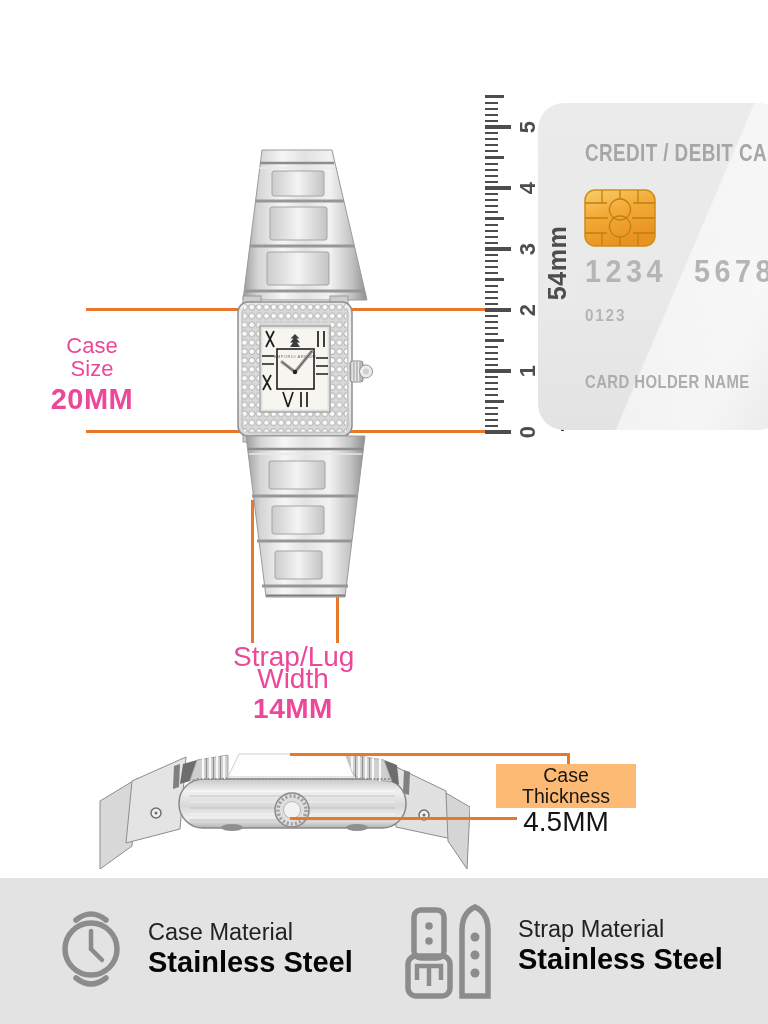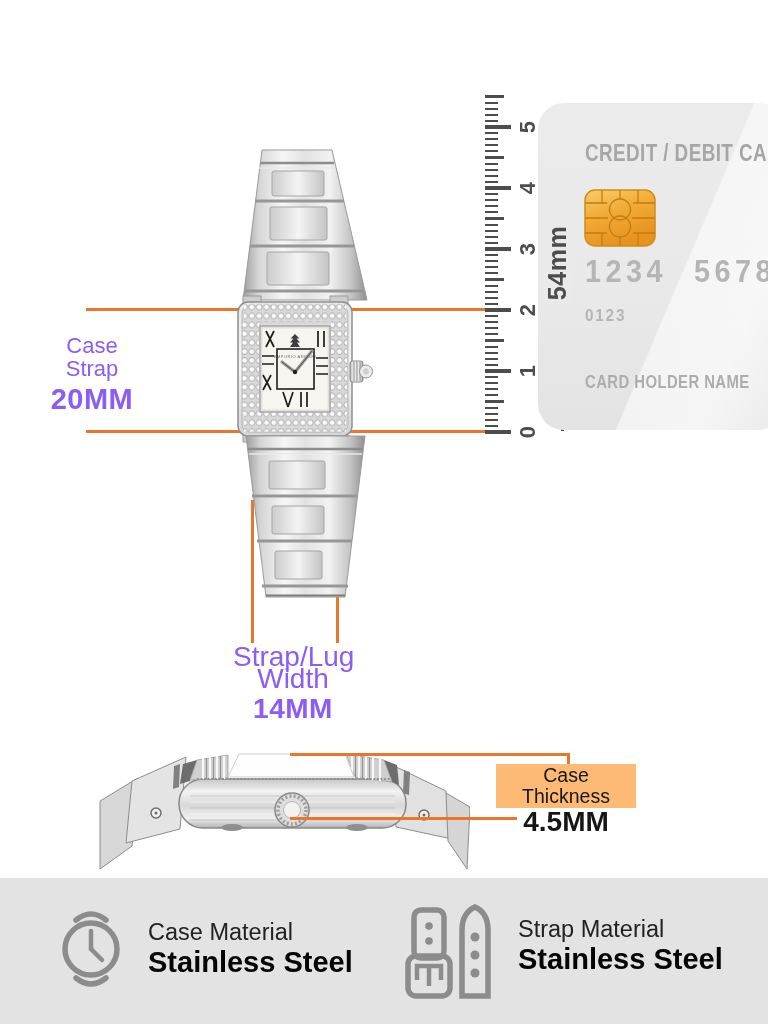--- a/index.html
+++ b/index.html
@@ -5,32 +5,32 @@
   html,body{margin:0;padding:0;}
   body{font-family:"Liberation Sans", sans-serif;}
   .page{position:relative;width:768px;height:1024px;background:#ffffff;overflow:hidden;}
   .abs{position:absolute;}
 
   
   .hline{position:absolute;height:3px;}
   .vline{position:absolute;width:3px;}
 
   
-  .dim-label{position:absolute;text-align:center;color:#8b5cf6;}
+  .dim-label{position:absolute;text-align:center;color:#ec4899;}
   .dim-label .l{font-size:22px;line-height:23px;}
   .dim-label .v{font-size:29px;font-weight:bold;margin-top:3px;letter-spacing:0.5px;text-align:center;}
   .dim-label.small .l{font-size:28px;line-height:22px;}
   .dim-label.small .v{font-size:28px;}
 
   
   .bracket{position:absolute;left:290px;top:753px;width:280px;height:67px;
     border-style:solid;border-width:3px 3px 3px 0;box-sizing:border-box;}
   .thick-label{position:absolute;left:496px;top:764px;width:140px;text-align:center;color:#161616;}
   .thick-label .l{display:inline-block;background:#fdba74;padding:1px 5px;font-size:19.5px;line-height:21px;}
-  .thick-label .v{display:inline-block;background:#fff;padding:0 6px 2px;font-size:28px;line-height:28px;font-weight:bold;margin-top:0;}
+  .thick-label .v{display:inline-block;background:#fff;padding:0 6px 2px;font-size:28px;line-height:28px;font-weight:normal;margin-top:0;}
 
   
   .ruler{position:absolute;left:485px;top:96px;width:56px;height:336px;}
   .tick{position:absolute;left:0;background:#4d4d4d;}
   .tick.minor{width:13px;height:2px;}
   .tick.half{width:19px;height:2.2px;}
   .tick.major{width:26px;height:3.5px;}
   .tick-num{position:absolute;left:30px;width:26px;height:26px;display:flex;align-items:center;justify-content:center;
     transform:rotate(-90deg);font-size:22px;font-weight:bold;color:#4d4d4d;}
 
@@ -69,21 +69,21 @@
 <div class="page">
 
   <div class="hline accent-bg" style="left: 86px; top: 307.5px; width: 399px; background: rgb(232, 118, 43);"></div>
   <div class="hline accent-bg" style="left: 86px; top: 429.5px; width: 399px; background: rgb(232, 118, 43);"></div>
 
   <div class="vline accent-bg" style="left: 250.5px; top: 500px; height: 143px; background: rgb(232, 118, 43);"></div>
   <div class="vline accent-bg" style="left: 335.5px; top: 500px; height: 143px; background: rgb(232, 118, 43);"></div>
 
   <div class="dim-label" style="left:32px;top:334px;width:120px;">
     <div class="l">Case</div>
-    <div class="l">Strap</div>
+    <div class="l">Size</div>
     <div class="v">20MM</div>
   </div>
 
   <div class="dim-label small" style="left:233px;top:646px;width:120px;">
     <div class="l">Strap/Lug</div>
     <div class="l">Width</div>
     <div class="v">14MM</div>
   </div>
 
   <svg class="abs" style="left:225px;top:140px;" width="185" height="462" viewBox="225 140 185 462">

